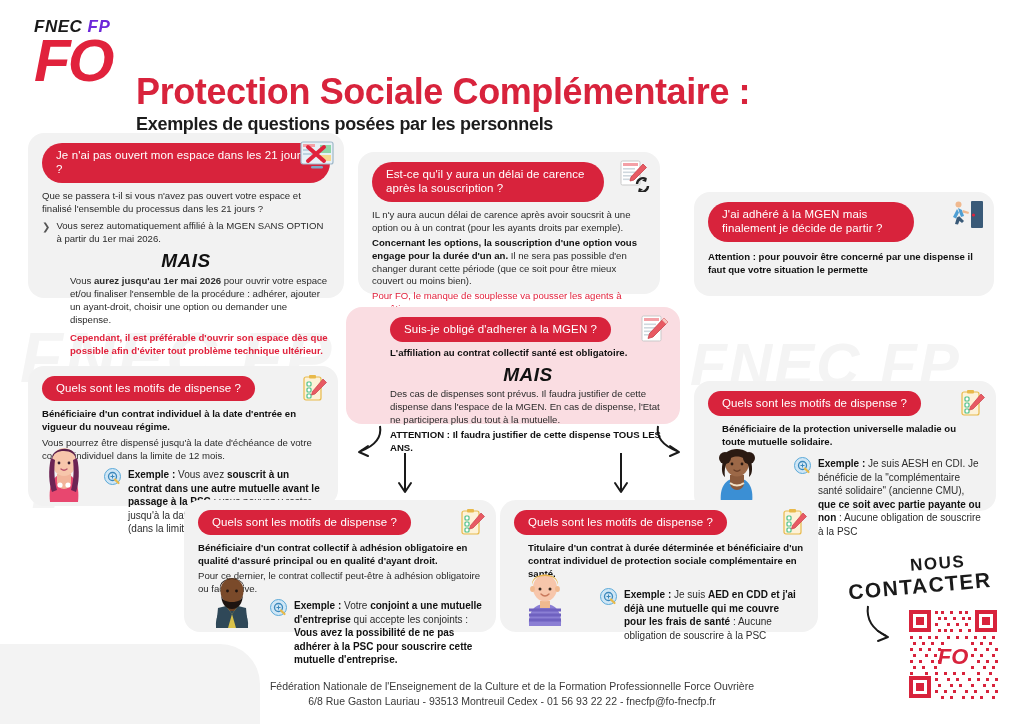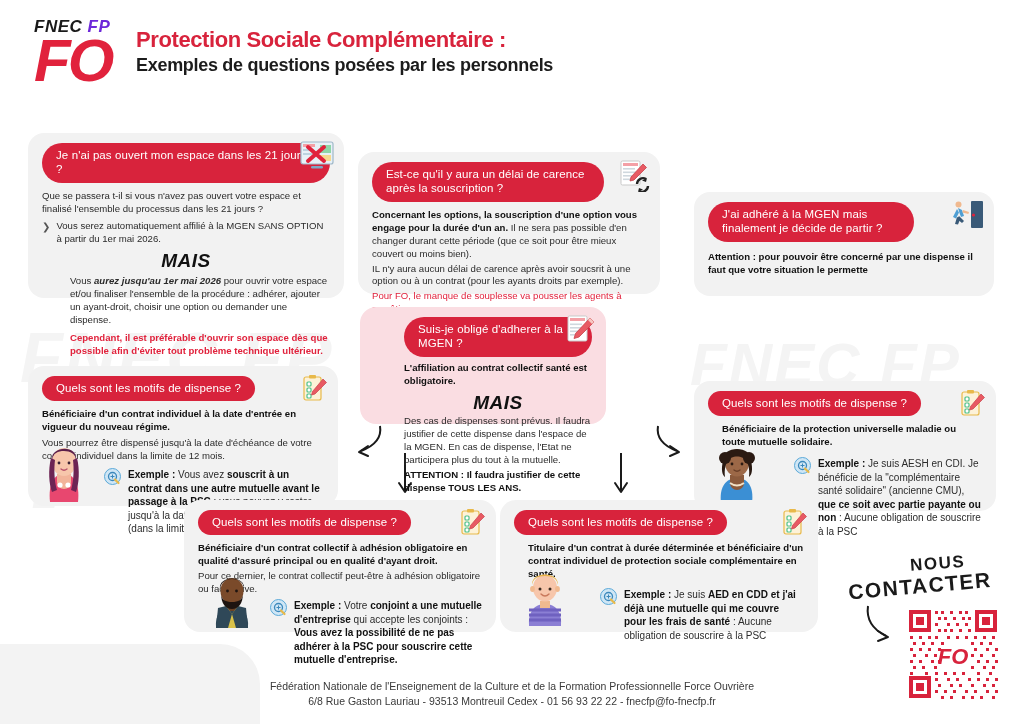--- a/index.html
+++ b/index.html
@@ -45,22 +45,23 @@
     font-size: 17px; font-weight: 900; font-style: italic;
     letter-spacing: .5px; line-height: 1; color: #1a1a1a;
   }
   .logo-fnec .fp { color: #6d28d9; }
   .logo-fo {
     font-size: 60px; font-weight: 900; font-style: italic;
     line-height: .82; color: #e1223c; letter-spacing: -3px; margin-top: 1px;
   }
   .title-wrap { position: absolute; left: 136px; top: 28px; z-index: 4; }
   .title-1 {
-    font-size: 22px; font-weight: 700; color: #1c1c1c; line-height: 1.12;
+    font-size: 36px; font-weight: 700; color: #1c1c1c; line-height: 1.12;
     letter-spacing: -.4px;
+    margin-top: 44px;
   }
   .title-1 .rest { color: #e1223c; }
   .title-2 {
     font-size: 18px; font-weight: 800; color: #1c1c1c; line-height: 1.15;
     margin-top: 2px; letter-spacing: -.3px;
   }
 
   
   .card {
     position: absolute;
@@ -179,21 +180,21 @@
       </svg>
     </div>
     <div class="body-txt">
       <p>Que se passera t-il si vous n'avez pas ouvert votre espace et finalisé l'ensemble du processus dans les 21 jours ?</p>
       <div class="bullet-row">
         <span class="chev">❯</span>
         <span>Vous serez automatiquement affilié à la MGEN SANS OPTION à partir du 1er mai 2026.</span>
       </div>
       <div class="mais">MAIS</div>
       <div class="indent">
-        <span>Vous </span><b style="font-style:italic">aurez jusqu'au 1er mai 2026</b><span> pour ouvrir votre espace et/ou finaliser l'ensemble de la procédure : adhérer, ajouter un ayant-droit, choisir une option ou demander une dispense.</span>
+        <span>Vous </span><b style="">aurez jusqu'au 1er mai 2026</b><span> pour ouvrir votre espace et/ou finaliser l'ensemble de la procédure : adhérer, ajouter un ayant-droit, choisir une option ou demander une dispense.</span>
       </div>
       <div class="indent red" style="margin-top:5px; font-weight:600;">Cependant, il est préférable d'ouvrir son espace dès que possible afin d'éviter tout problème technique ultérieur.</div>
     </div>
   </div>
 
   <div class="card" style="left:358px; top:152px; width:302px; height:142px;">
     <div class="pill" style="max-width:232px;">Est-ce qu'il y aura un délai de carence après la souscription ?</div>
     <div class="icon ic-tr">
       <svg width="32" height="32" viewBox="0 0 32 32">
         <rect x="3" y="1" width="19" height="24" rx="1.5" fill="#ffffff" stroke="#c9c9c9" stroke-width="1"></rect>
@@ -203,22 +204,22 @@
         <rect x="5" y="15" width="9" height="1.6" fill="#cfd8de"></rect>
         <rect x="5" y="18.5" width="11" height="1.6" fill="#cfd8de"></rect>
         <path d="M25 4 L28.5 7.5 L16 20 L12 21 L13 17 Z" fill="#e85a63" stroke="#c8414a" stroke-width=".8"></path>
         <path d="M19 24 a6 6 0 0 1 9 -5" stroke="#222" stroke-width="2.4" fill="none"></path>
         <path d="M29 18 l-1 4 l-4 -1.5 z" fill="#222"></path>
         <path d="M30 26 a6 6 0 0 1 -9 5" stroke="#222" stroke-width="2.4" fill="none"></path>
         <path d="M20 32 l1 -4 l4 1.5 z" fill="#222"></path>
       </svg>
     </div>
     <div class="body-txt">
+      <p>IL n'y aura aucun délai de carence après avoir soucsrit à une option ou à un contrat (pour les ayants droits par exemple).</p>
       <p><b class="b">Concernant les options, la souscription d'une option vous engage pour la durée d'un an.</b><span> Il ne sera pas possible d'en changer durant cette période (que ce soit pour être mieux couvert ou moins bien).</span></p>
-      <p>IL n'y aura aucun délai de carence après avoir soucsrit à une option ou à un contrat (pour les ayants droits par exemple).</p>
       <p class="red">Pour FO, le manque de souplesse va pousser les agents à surcôtiser.</p>
     </div>
   </div>
 
   <div class="card" style="left:694px; top:192px; width:300px; height:104px;">
     <div class="pill" style="max-width:206px;">J'ai adhéré à la MGEN mais finalement je décide de partir ?</div>
     <div class="icon ic-tr">
       <svg width="34" height="30" viewBox="0 0 34 30">
         <rect x="21" y="1" width="12" height="27" rx="1" fill="#3a5a78"></rect>
         <circle cx="23.5" cy="15" r="1.6" fill="#e1223c"></circle>
@@ -228,21 +229,21 @@
         <path d="M9 16 l5 5 l-2 2 l-5 -4 z" fill="#3a5a78"></path>
         <path d="M7 17 l-2 7 l3 .6 l2.4 -6 z" fill="#3a5a78"></path>
         <path d="M13 10 l6 2 l-.6 2 l-6 -1.4 z" fill="#f0b98f"></path>
       </svg>
     </div>
     <div class="body-txt">
       <p class="b" style="margin-top:2px;">Attention : pour pouvoir être concerné par une dispense il faut que votre situation le permette</p>
     </div>
   </div>
 
-  <div class="card pink" style="left:360px; top:307px; width:246px; height:117px;padding-left:44px;">
+  <div class="card pink" style="left:346px; top:307px; width:334px; height:117px;padding-left:44px;">
     <div class="pill" style="margin-bottom:5px;">Suis-je obligé d'adherer à la MGEN ?</div>
     <div class="icon ic-tr">
       <svg width="30" height="30" viewBox="0 0 30 30">
         <rect x="2" y="1" width="19" height="25" rx="1.5" fill="#ffffff" stroke="#c9c9c9" stroke-width="1"></rect>
         <rect x="4" y="3" width="15" height="3" fill="#f4a0a6"></rect>
         <rect x="4" y="8.5" width="12" height="1.6" fill="#cfd8de"></rect>
         <rect x="4" y="12" width="13" height="1.6" fill="#cfd8de"></rect>
         <rect x="4" y="15.5" width="9" height="1.6" fill="#cfd8de"></rect>
         <rect x="4" y="19" width="11" height="1.6" fill="#cfd8de"></rect>
         <path d="M24 3 L28 7 L13 22 L8 23.5 L9.5 18.5 Z" fill="#e85a63" stroke="#c8414a" stroke-width=".8"></path>

